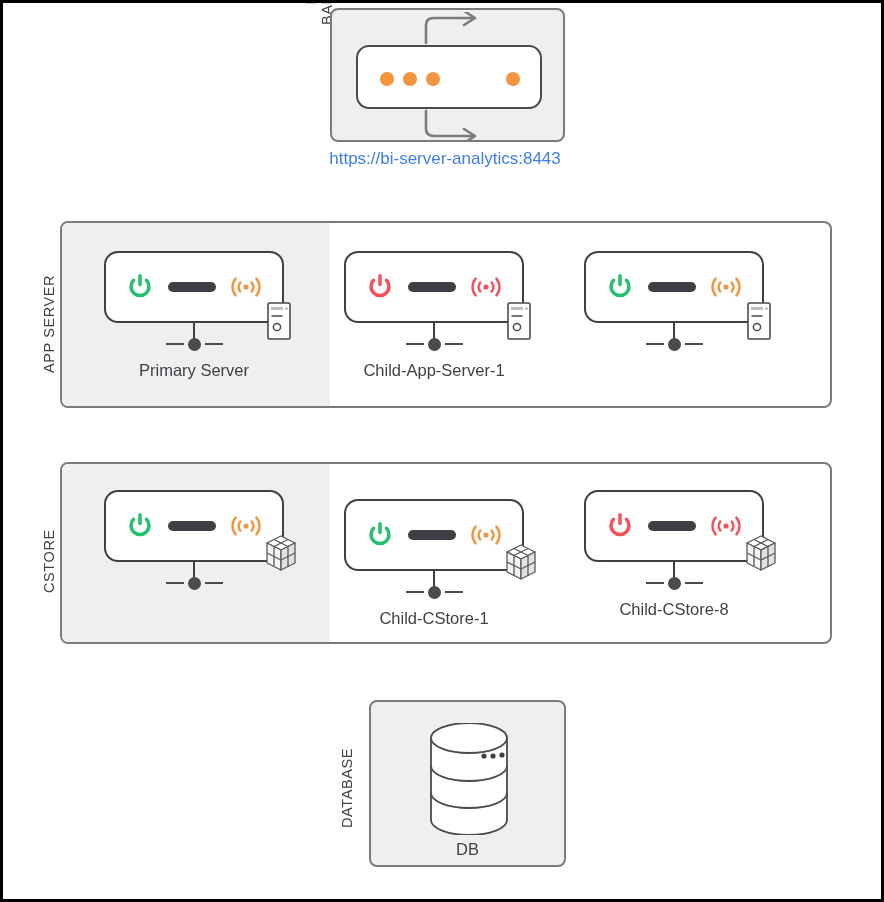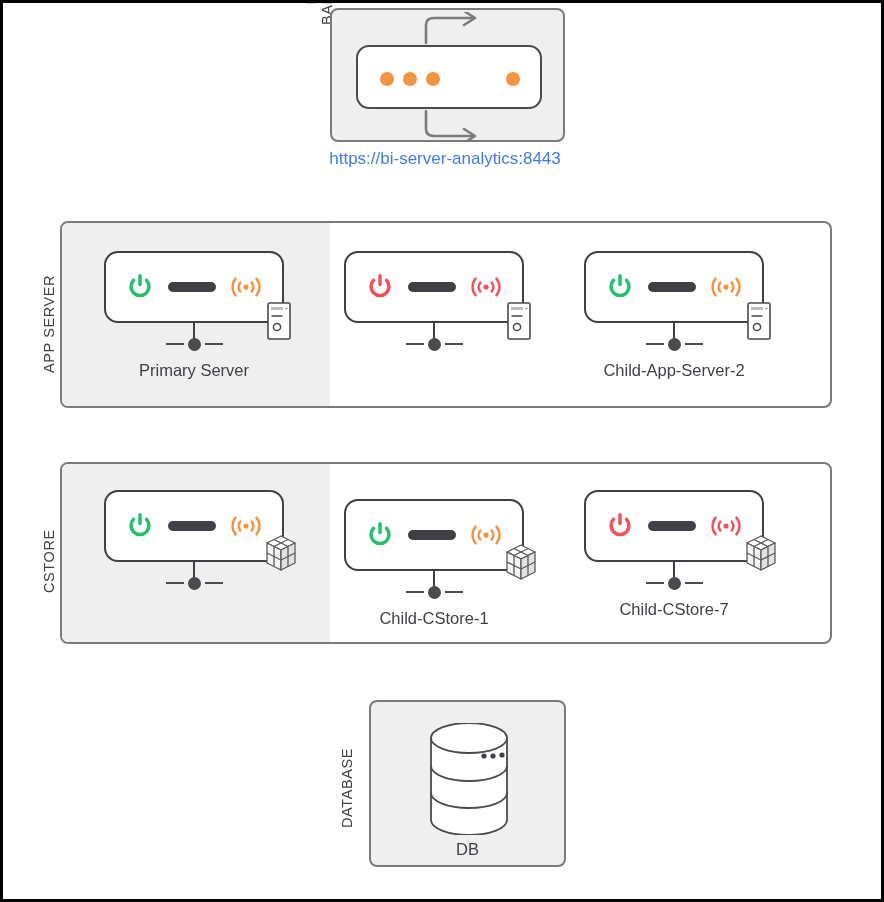--- a/index.html
+++ b/index.html
@@ -265,20 +265,21 @@
             <path d="M8 19 L18 19" stroke="#4a4a4f" stroke-width="1.4" stroke-linecap="round"></path>
             <circle cx="13" cy="30" r="3.6" fill="none" stroke="#4a4a4f" stroke-width="1.5"></circle>
           </svg>
         </div>
         <div class="stem"></div>
         <div class="connector">
           <div class="dash"></div>
           <div class="dot"></div>
           <div class="dash"></div>
         </div>
+        <div class="node-label">Child-App-Server-1</div>
       </div>
 
       <div class="node" style="left:512px; top:28px;">
         <div class="device">
           <svg class="power-icon" viewBox="0 0 24 24">
             <path d="M12 3 L12 10" fill="none" stroke="#23c16b" stroke-width="2.8" stroke-linecap="round"></path>
             <path d="M6.8 6.6 A7.2 7.2 0 1 0 17.2 6.6" fill="none" stroke="#23c16b" stroke-width="2.8" stroke-linecap="round"></path>
           </svg>
           <div class="bar-icon"></div>
           <svg class="signal-icon" viewBox="0 0 34 26">
@@ -295,21 +296,20 @@
             <path d="M8 19 L18 19" stroke="#4a4a4f" stroke-width="1.4" stroke-linecap="round"></path>
             <circle cx="13" cy="30" r="3.6" fill="none" stroke="#4a4a4f" stroke-width="1.5"></circle>
           </svg>
         </div>
         <div class="stem"></div>
         <div class="connector">
           <div class="dash"></div>
           <div class="dot"></div>
           <div class="dash"></div>
         </div>
-        <div class="node-label">Child-App-Server-2</div>
       </div>
     </div>
   </div>
 
   <div class="section">
     <div class="section-label" style="left:38px; top:590px;">CSTORE</div>
 
     <div class="section-box" style="left:57px; top:459px; width:772px; height:182px;">
       <div class="highlight-panel" style="width:268px;"></div>
 
@@ -410,21 +410,21 @@
               <path d="M5 21 L19 28 L33 21" fill="none"></path>
             </g>
           </svg>
         </div>
         <div class="stem"></div>
         <div class="connector">
           <div class="dash"></div>
           <div class="dot"></div>
           <div class="dash"></div>
         </div>
-        <div class="node-label">Child-CStore-7</div>
+        <div class="node-label">Child-CStore-8</div>
       </div>
     </div>
   </div>
 
   <div class="section">
     <div class="section-label" style="left:336px; top:825px;">DATABASE</div>
 
     <div class="section-box filled" id="db-box">
       <svg width="86" height="112" viewBox="0 0 86 112" style="position:absolute;left:55px;top:21px;">
         <g stroke="#4a4a4f" stroke-width="1.8" fill="#ffffff">

